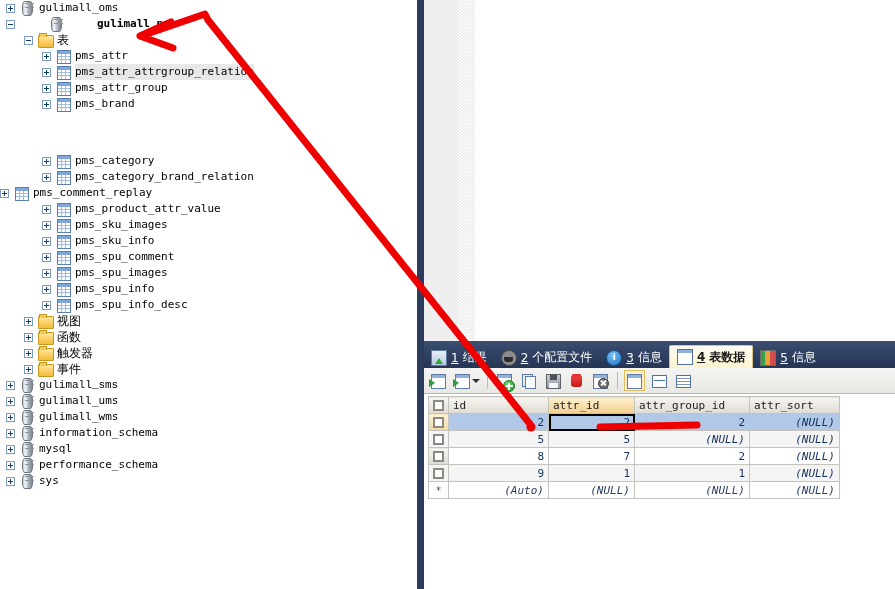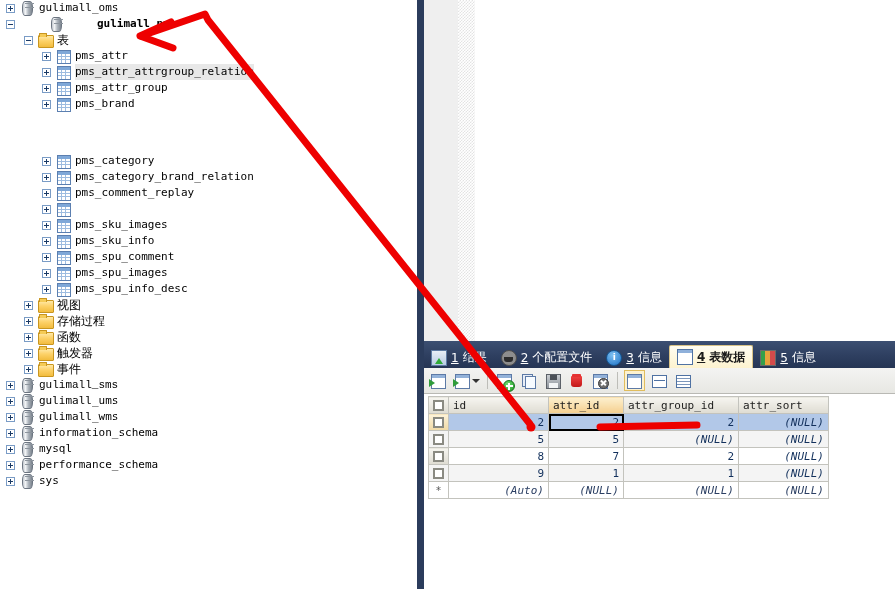--- a/index.html
+++ b/index.html
@@ -246,32 +246,33 @@
       </span>
       <span class="lbl">pms_category</span>
     </div>
     <div class="node" style="padding-left: 42px;">
       <span class="exp plus"></span>
       <span class="ic">
         <span class="ic-table" style="position: absolute;"></span>
       </span>
       <span class="lbl">pms_category_brand_relation</span>
     </div>
-    <div class="node" style="padding-left: 42px;">
+    <div class="node" style="">
       <span class="exp plus"></span>
       <span class="ic">
         <span class="ic-table" style="position: absolute;"></span>
       </span>
       <span class="lbl">pms_comment_replay</span>
     </div>
     <div class="node" style="padding-left: 42px;">
       <span class="exp plus"></span>
       <span class="ic">
         <span class="ic-table" style="position: absolute;"></span>
       </span>
+      <span class="lbl">pms_product_attr_value</span>
     </div>
     <div class="node" style="padding-left: 42px;">
       <span class="exp plus"></span>
       <span class="ic">
         <span class="ic-table" style="position: absolute;"></span>
       </span>
       <span class="lbl">pms_sku_images</span>
     </div>
     <div class="node" style="padding-left: 42px;">
       <span class="exp plus"></span>
@@ -292,35 +293,35 @@
       <span class="ic">
         <span class="ic-table" style="position: absolute;"></span>
       </span>
       <span class="lbl">pms_spu_images</span>
     </div>
     <div class="node" style="padding-left: 42px;">
       <span class="exp plus"></span>
       <span class="ic">
         <span class="ic-table" style="position: absolute;"></span>
       </span>
+      <span class="lbl">pms_spu_info</span>
+    </div>
+    <div class="node" style="padding-left: 42px;">
+      <span class="exp plus"></span>
+      <span class="ic">
+        <span class="ic-table" style="position: absolute;"></span>
+      </span>
       <span class="lbl">pms_spu_info_desc</span>
     </div>
     <div class="node" style="padding-left: 24px;">
       <span class="exp plus"></span>
       <span class="ic">
         <span class="ic-folder" style="position: absolute;"></span>
       </span>
       <span class="lbl cjk">视图</span>
-    </div>
-    <div class="node" style="padding-left: 24px;">
-      <span class="exp plus"></span>
-      <span class="ic">
-        <span class="ic-folder" style="position: absolute;"></span>
-      </span>
-      <span class="lbl cjk">存储过程</span>
     </div>
     <div class="node" style="padding-left: 24px;">
       <span class="exp plus"></span>
       <span class="ic">
         <span class="ic-folder" style="position: absolute;"></span>
       </span>
       <span class="lbl cjk">函数</span>
     </div>
     <div class="node" style="padding-left: 24px;">
       <span class="exp plus"></span>
@@ -458,21 +459,21 @@
       </span>
       <span class="tb">
         <span class="texti"></span>
       </span>
     </div>
   <table id="grid">
     <thead>
         <tr>
           <th class="chk"><span class="cb"></span></th>
           <th style="width: 100px;">id</th>
-          <th class="act" style="width: 75px;">attr_id</th>
+          <th class="act" style="width: 86px;">attr_id</th>
           <th style="width: 115px;">attr_group_id</th>
           <th style="width: 90px;">attr_sort</th>
         </tr>
       </thead>
     <tbody>
         <tr class="sel">
           <td class="chk"><span class="cb"></span></td>
           <td>2</td>
           <td class="activecell">2</td>
           <td>2</td>

